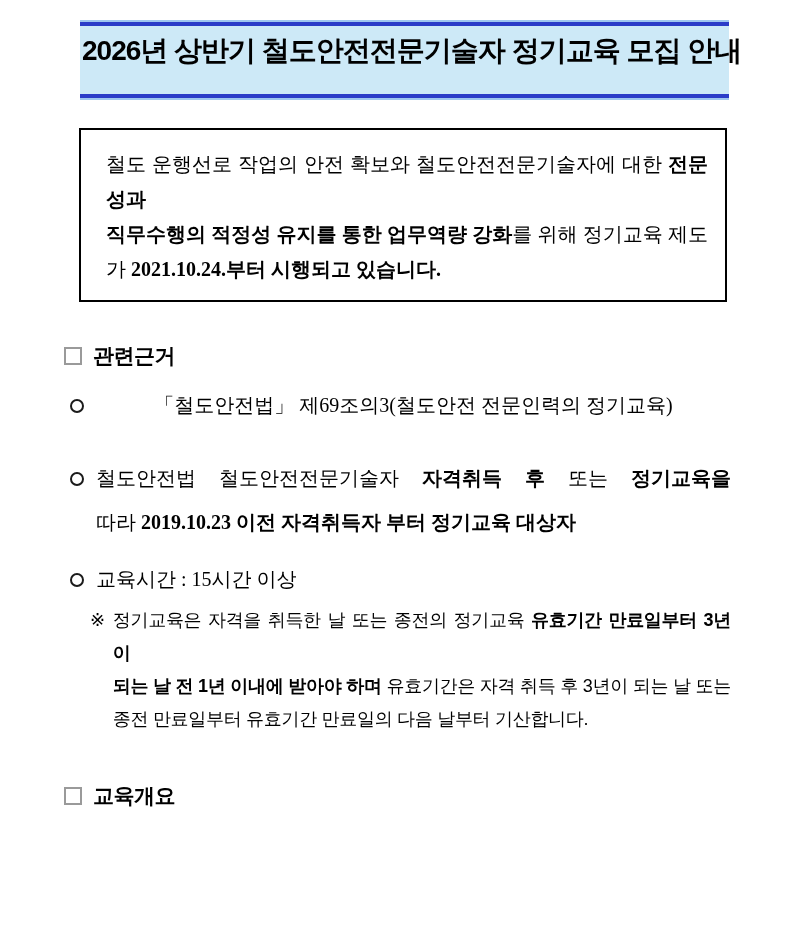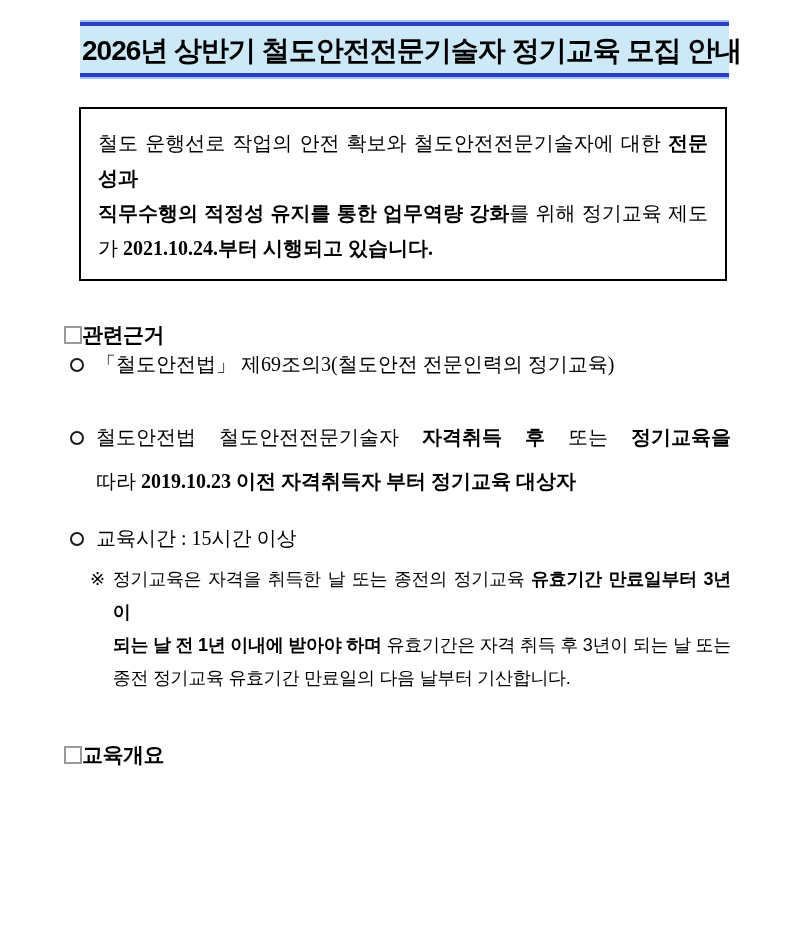--- a/index.html
+++ b/index.html
@@ -9,41 +9,41 @@
   }
   .page{position:relative;width:793px;height:929px;}
 
   
   .banner{
     margin:22px 64px 0 80px;
     background:#cde9f7;
     border-top:4px solid #2b3cc8;
     border-bottom:4px solid #2b3cc8;
     box-shadow:0 -2px 0 #9fc6ef, 0 2px 0 #9fc6ef;
-    padding:6px 2px 3px;
+    padding:6px 2px 24px;
   }
   .banner .t{
     font-family:"Liberation Sans","DejaVu Sans",sans-serif;
     font-weight:bold;font-size:28px;letter-spacing:-1px;white-space:nowrap;
   }
 
   
   .intro{
     margin:30px 66px 0 79px;
     border:2px solid #000;
-    padding:17px 17px 13px 17px;
+    padding:17px 17px 13px 25px;
     font-size:20px;line-height:35px;
   }
   .line{display:block;}
   .jl{text-align:justify;text-align-last:justify;}
 
   
   .sec{margin:0 62px 0 64px;}
   .sec-head{
-    display:flex;align-items:center;
+    display:flex;align-items:center;gap:11px;
     font-family:"Liberation Sans","DejaVu Sans",sans-serif;
     font-weight:bold;font-size:21px;letter-spacing:-0.5px;
   }
   .sq{width:14px;height:14px;border:2px solid #9a9a9a;flex:none;background:#fff;}
 
   .item{display:flex;align-items:flex-start;font-size:20px;}
   .circ{
     width:10px;height:10px;border:2px solid #1b1b1b;border-radius:50%;
     flex:none;background:#fff;
   }
@@ -59,21 +59,21 @@
     font-family:"Liberation Sans","DejaVu Sans",sans-serif;
     font-size:18px;line-height:33px;letter-spacing:-0.3px;
   }
   .note .mark{flex:none;margin:0 8px 0 26px;font-weight:normal;}
   .note .body{flex:1;min-width:0;}
 
   .b{font-weight:bold;}
 
   
   .mt-sec1{margin-top:40px;}
-  .mt-item1{}
+  .mt-item1{margin-top:20px;text-align:center;}
   .mt-sec2{margin-top:36px;}
   .mt-main{margin-top:16px;}
   .mt-gap{margin-top:20px;}
   .mt-note{margin-top:10px;}
   .mt-sec3{margin-top:46px;}
 </style>
 </head>
 <body>
 
 <div class="page">
@@ -113,21 +113,21 @@
       <span class="circ"></span>
       <span class="body"><span>교육시간 : 15시간 이상</span></span>
     </div>
 
 
     <div class="note mt-note">
       <span class="mark">※</span>
       <span class="body">
         <span class="line jl"><span>정기교육은 자격을 취득한 날 또는 종전의 정기교육 </span><span class="b">유효기간 만료일부터 3년이</span></span>
         <span class="line jl"><span class="b">되는 날 전 1년 이내에 받아야 하며</span><span> 유효기간은 자격 취득 후 3년이 되는 날 또는</span></span>
-        <span class="line"><span>종전 정기교육 유효기간 만료일의 다음 날부터 기산합니다.</span></span>
+        <span class="line"><span>종전 만료일부터 유효기간 만료일의 다음 날부터 기산합니다.</span></span>
       </span>
     </div>
   </div>
 
   <div class="sec mt-sec3">
     <div class="sec-head">
       <span class="sq"></span>
       <span>교육개요</span>
     </div>
 

